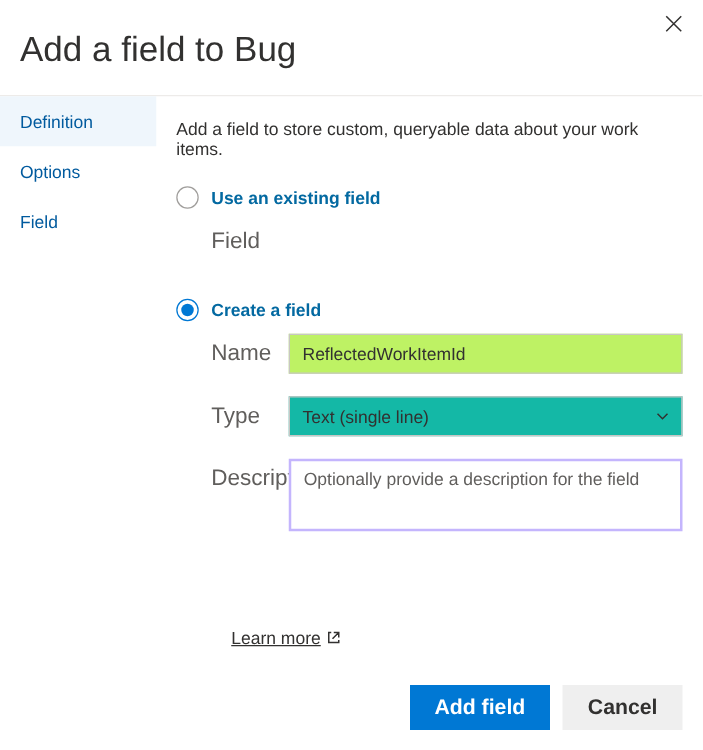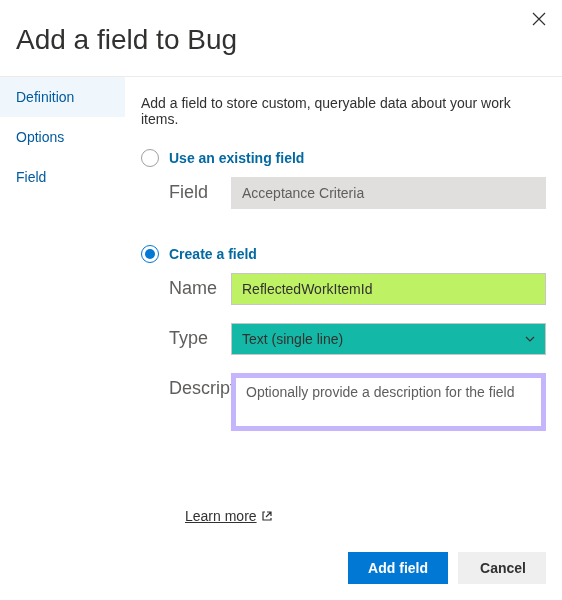--- a/index.html
+++ b/index.html
@@ -157,21 +157,21 @@
       font-family: inherit;
       color: #323130;
       background: #14b8a6;
       height: 32px;
       appearance: none;
       cursor: pointer;
       text-align: left;
     }
     .textarea-input {
       width: 100%;
-      border: 5px solid #c4b5fd;
+      border: 2px solid #c4b5fd;
       padding: 6px 10px;
       font-size: 14px;
       font-family: inherit;
       color: #323130;
       background: #fff;
       height: 58px;
       resize: none;
     }
     .textarea-input::placeholder {
       color: #605e5c;
@@ -193,26 +193,25 @@
     .footer {
       position: absolute;
       bottom: 16px;
       right: 16px;
       display: flex;
       gap: 10px;
     }
     .btn {
       border: none;
       padding: 8px 20px;
-      font-size: 14px;
+      font-size: 17px;
       font-weight: 600;
       font-family: inherit;
       cursor: pointer;
       min-width: 88px;
-      text-align: right;
     }
     .btn-primary {
       background: #0078d4;
       color: #fff;
     }
     .btn-secondary {
       background: #efefef;
       color: #323130;
     }
   </style>
@@ -237,23 +236,20 @@
   <div class="main-panel">
     <p class="intro-text">Add a field to store custom, queryable data about your work items.</p>
 
     <div class="radio-group">
       <div class="radio-header">
         <span class="radio-circle"></span>
         <span class="radio-label">Use an existing field</span>
       </div>
       <div class="form-row form-row-tight">
         <div class="row-label">Field</div>
-        <div class="row-field">
-          <input class="text-input disabled" readonly="" value="Acceptance Criteria" style="">
-        </div>
       </div>
     </div>
 
     <div class="radio-group">
       <div class="radio-header">
         <span class="radio-circle checked"></span>
         <span class="radio-label">Create a field</span>
       </div>
       <div class="form-row">
         <div class="row-label">Name</div>

